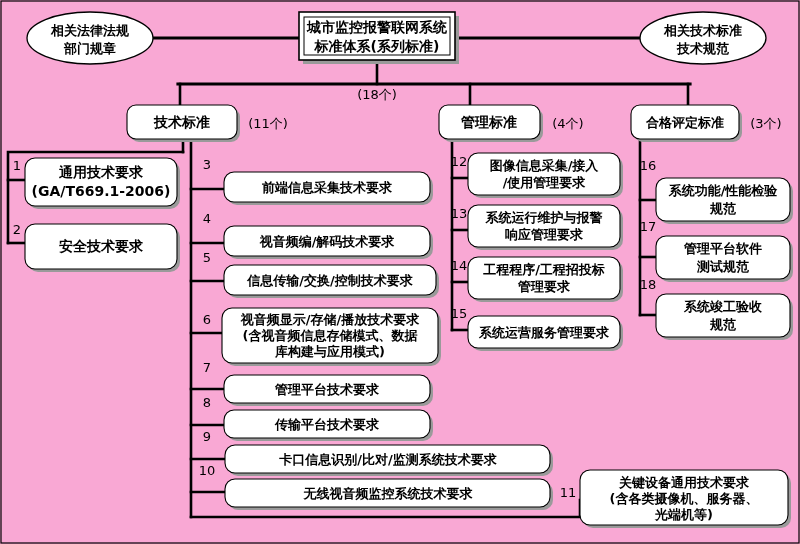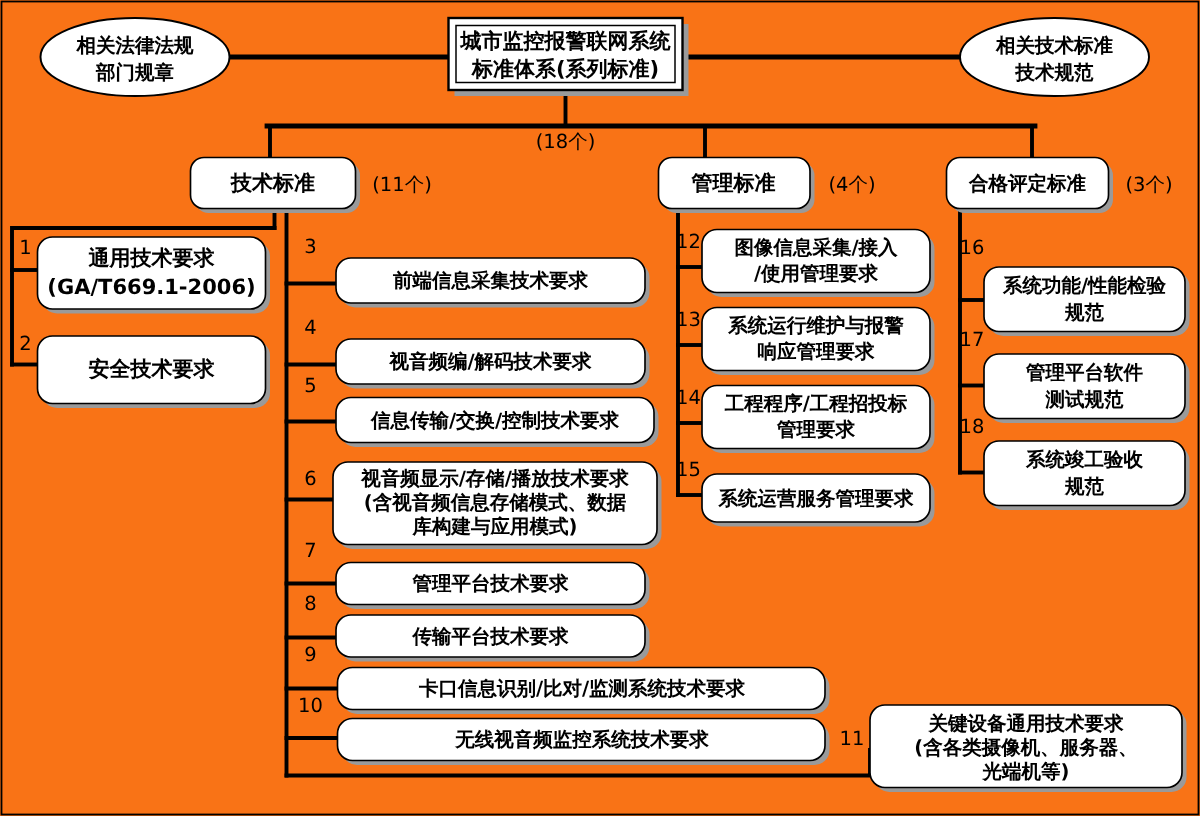--- a/index.html
+++ b/index.html
@@ -7,21 +7,21 @@
     padding: 0;
     background: #ffffff;
   }
   body {
     font-family: "DejaVu Sans", "Liberation Sans", sans-serif;
   }
   #diagram-root {
     position: relative;
     width: 800px;
     height: 544px;
-    background: #f97316;
+    background: #f9a8d4;
     overflow: hidden;
   }
   svg.layer {
     position: absolute;
     top: 0; left: 0;
     width: 800px;
     height: 544px;
   }
   text {
     font-family: "DejaVu Sans", "Liberation Sans", sans-serif;

